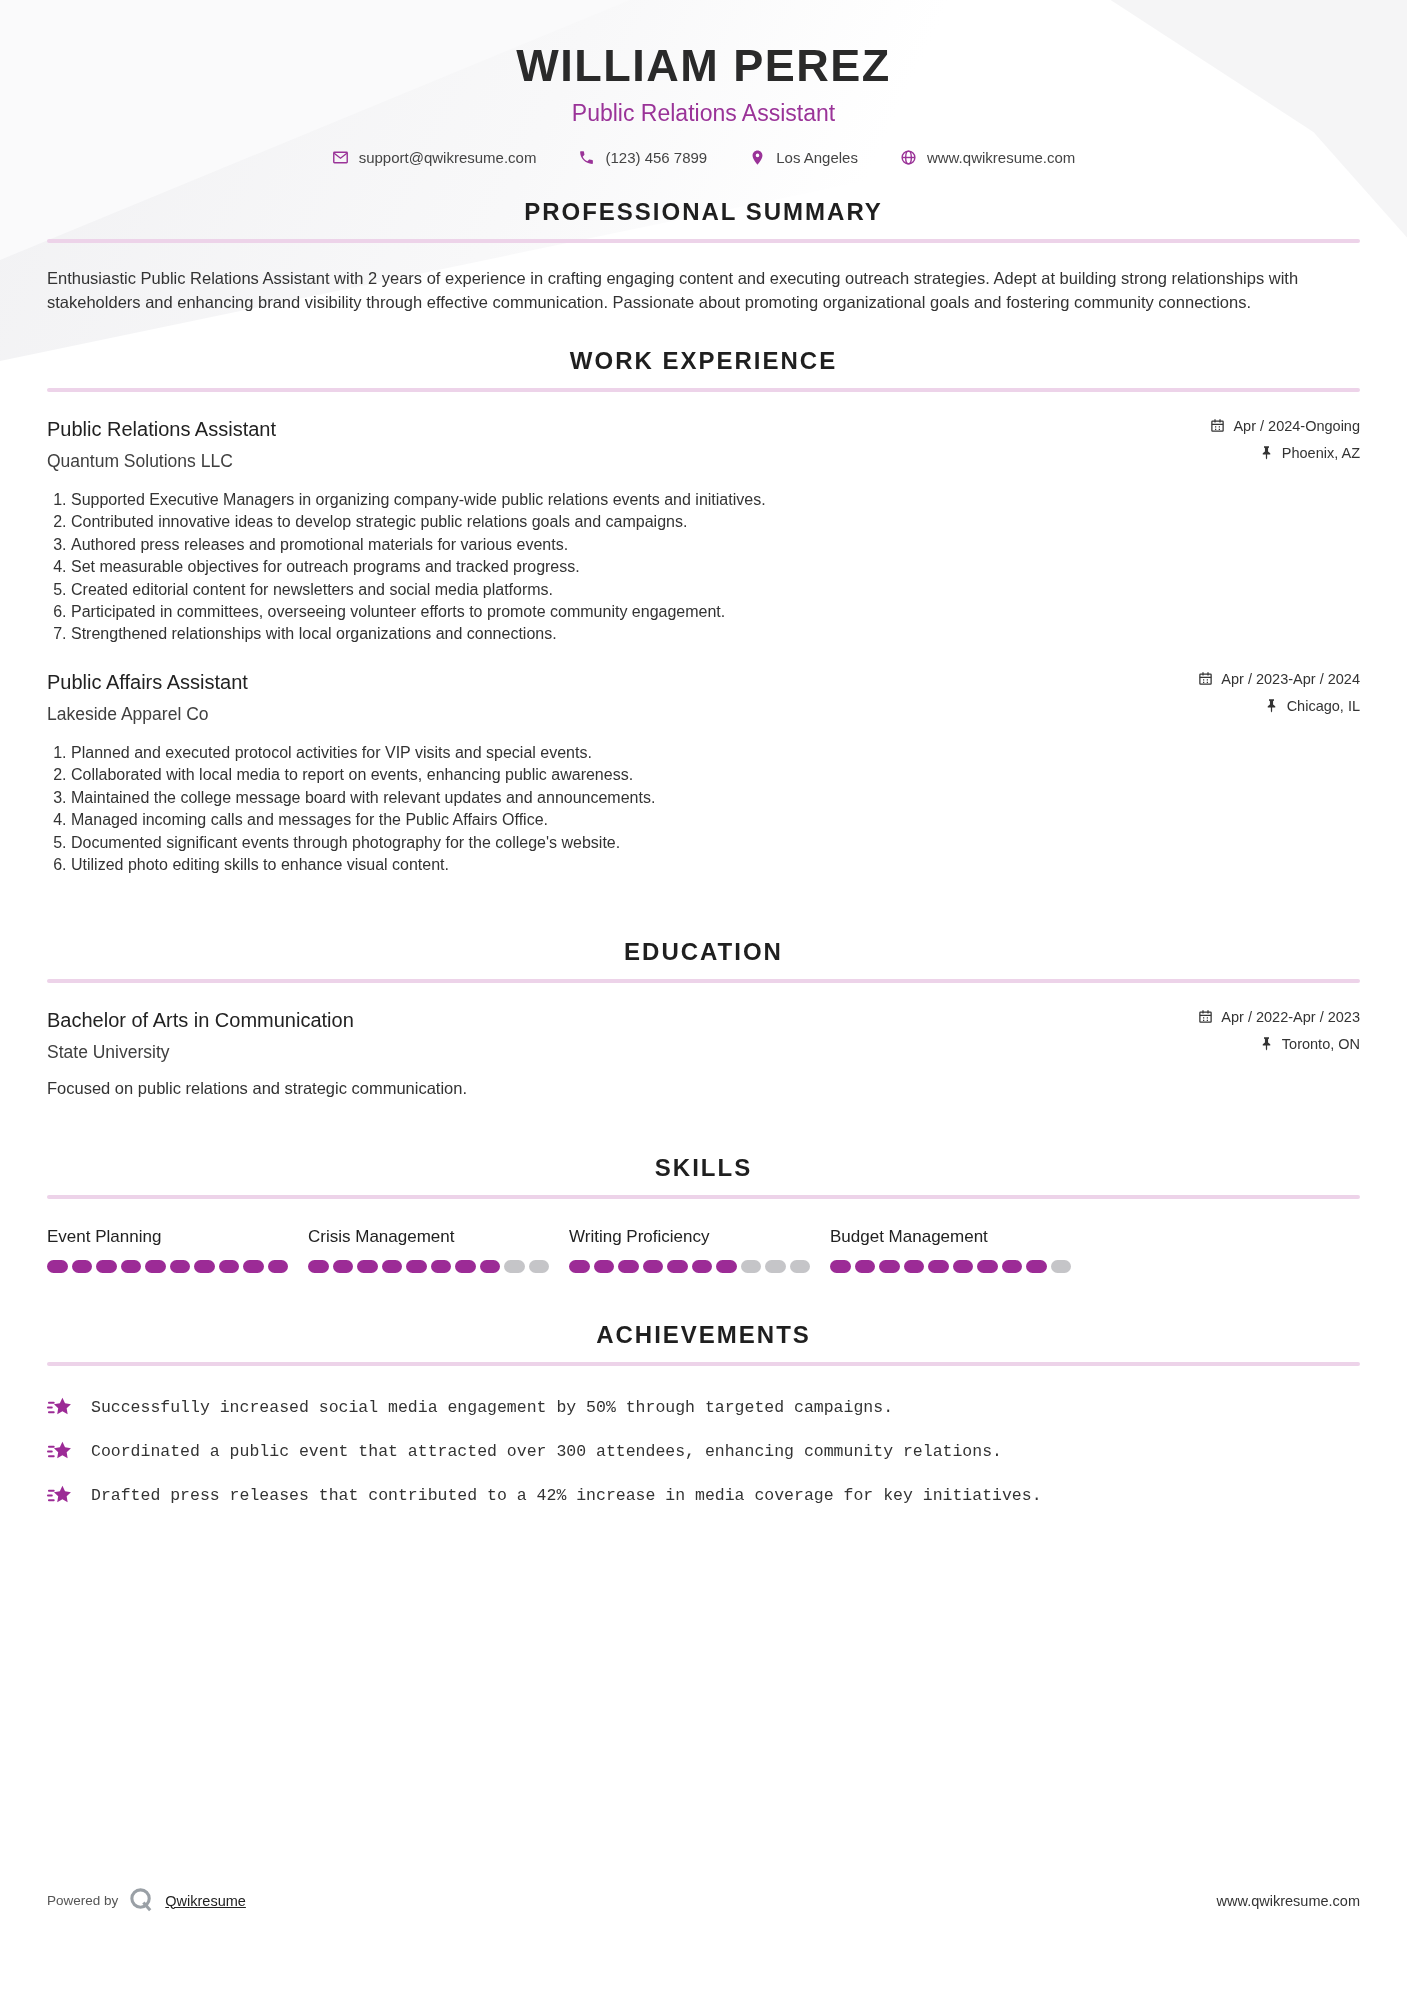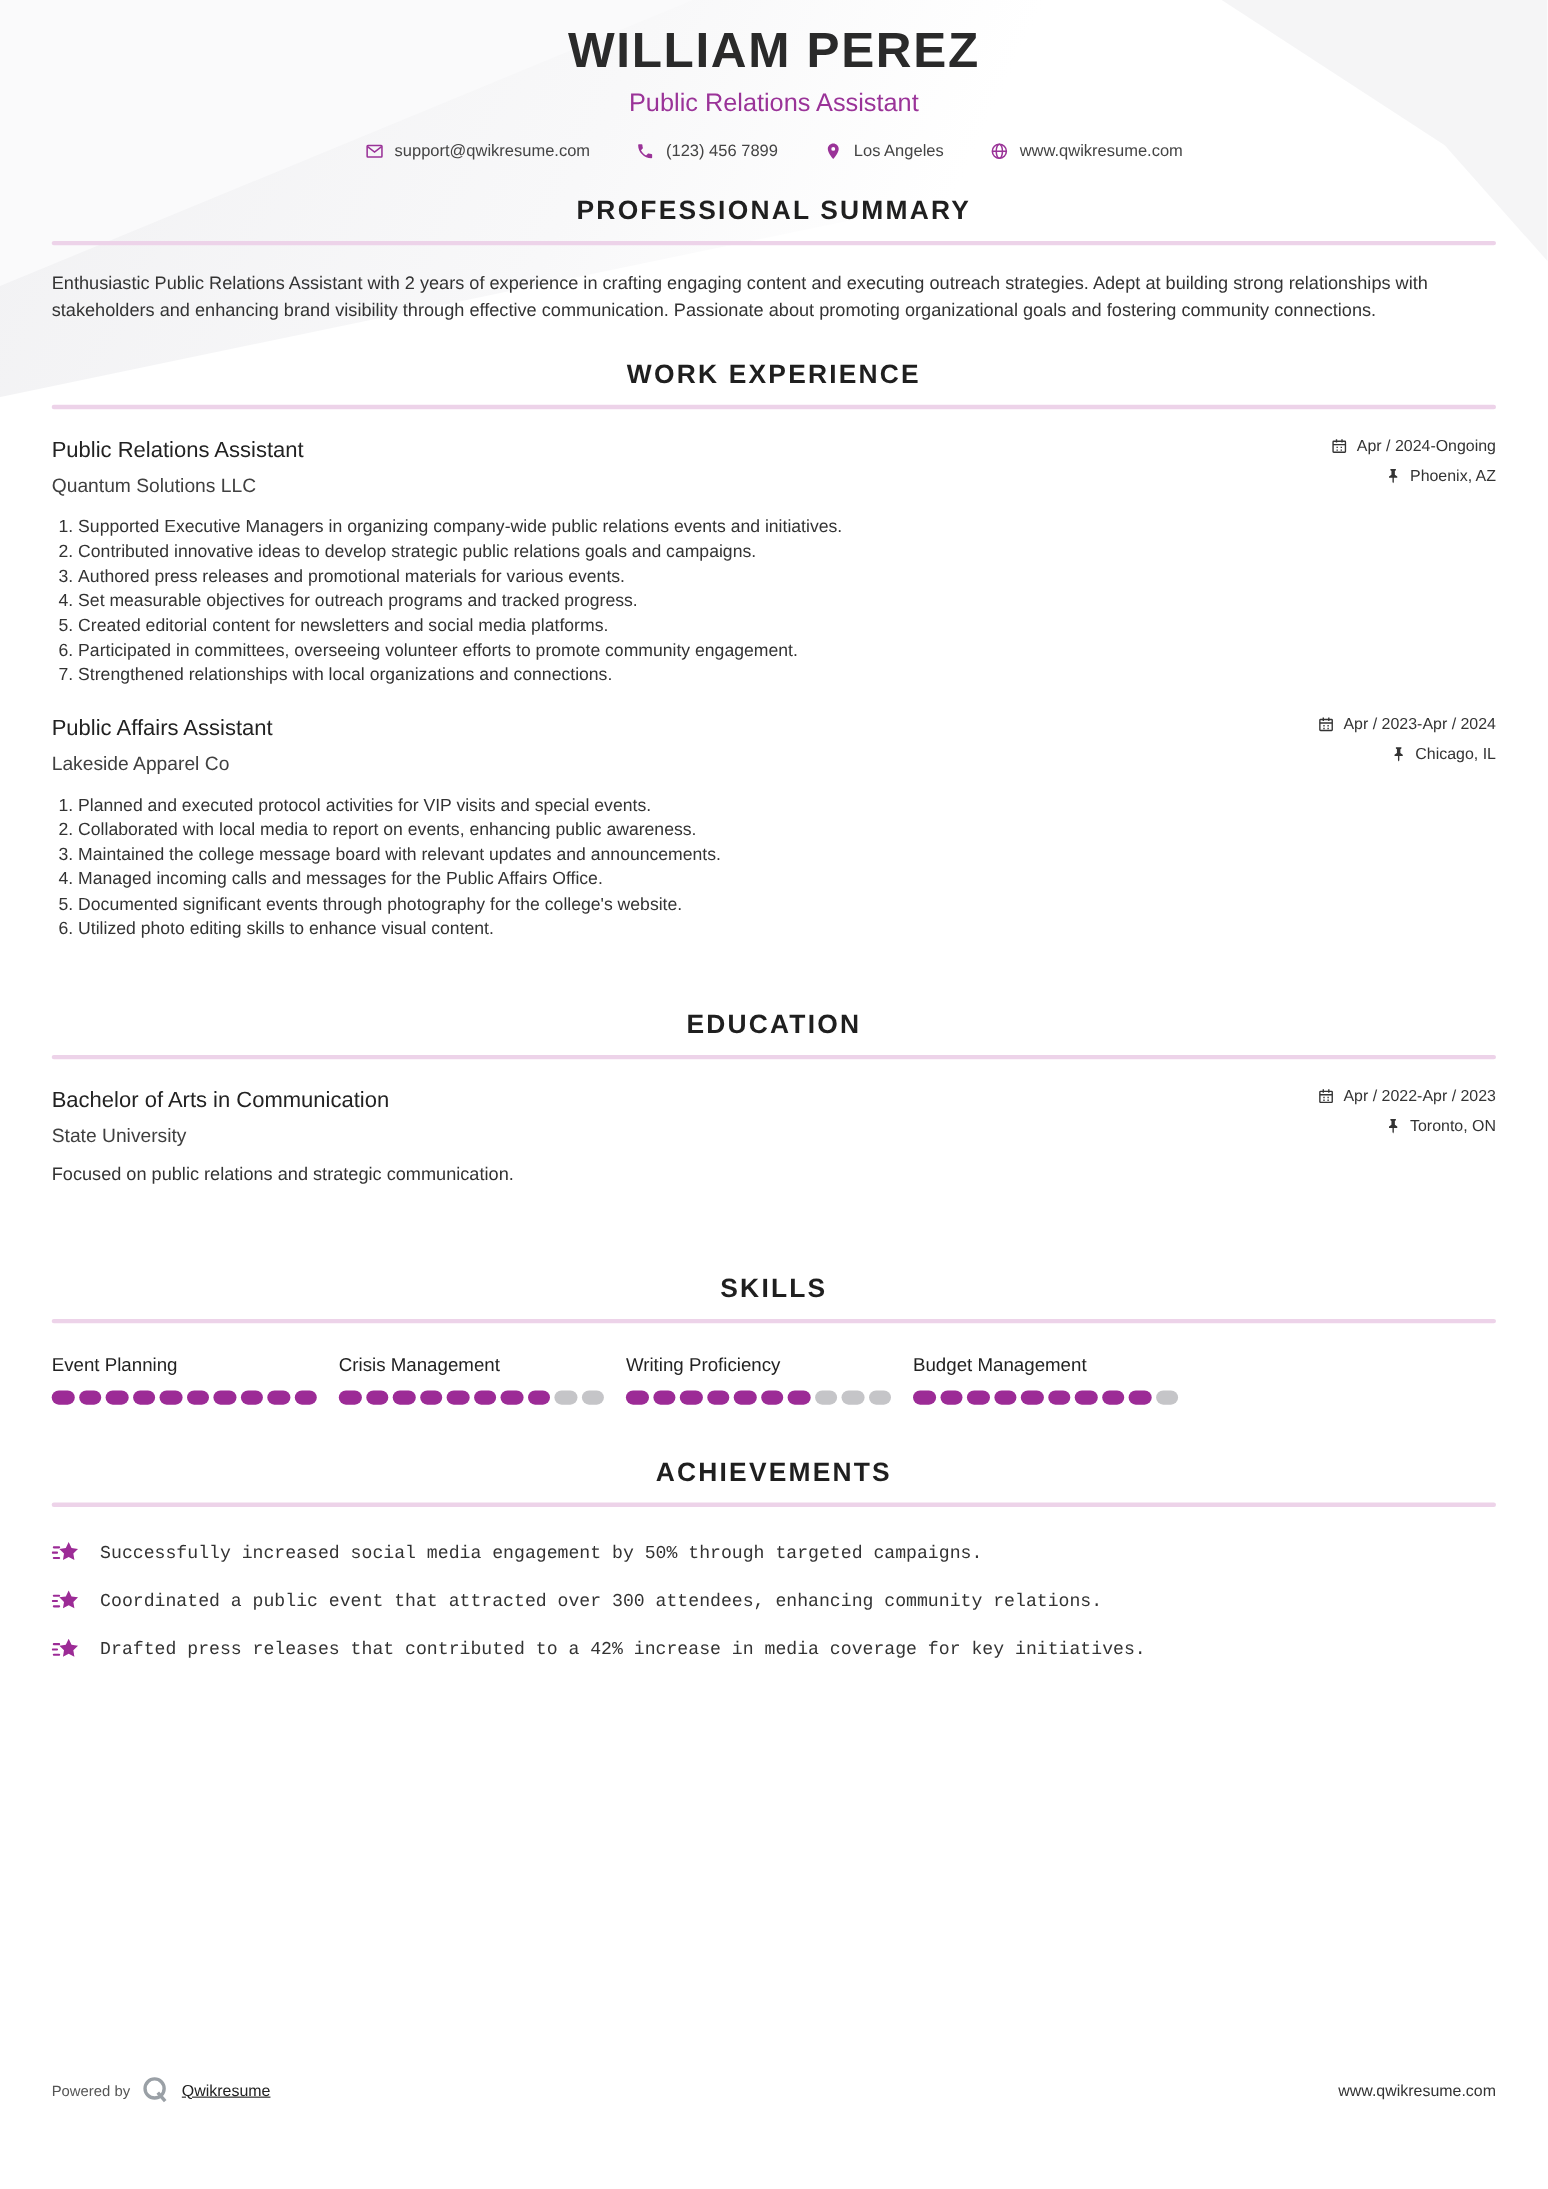--- a/index.html
+++ b/index.html
@@ -18,21 +18,21 @@
   .bg2 { top:0; right:0; width:780px; height:330px;
          background:#ededef; opacity:.55;
          clip-path:polygon(62% 0, 100% 0, 100% 72%, 88% 40%); }
   .bg3 { top:0; left:0; width:900px; height:260px;
          background:#fafafb;
          clip-path:polygon(0 0, 70% 0, 0 100%); }
 
   .content { position:relative; padding:0 47px; }
 
   
-  .name { text-align:center; padding-top:20px; font-size:45px; font-weight:bold;
+  .name { text-align:center; padding-top:40px; font-size:45px; font-weight:bold;
           letter-spacing:1.5px; color:#2a2a2a; }
   .job-title-main { text-align:center; color:#9a3398; font-size:23px; margin-top:8px; }
   .contact-row { display:flex; justify-content:center; align-items:center; gap:42px;
                  margin-top:22px; font-size:15px; color:#444; }
   .contact-item { display:flex; align-items:center; gap:10px; }
   .cicon { width:17px; height:17px; flex:0 0 auto; }
 
   
   .section { margin-top:32px; }
   .section-heading { text-align:center; font-size:24px; font-weight:bold;
@@ -219,21 +219,21 @@
               </svg>
               <span>Toronto, ON</span>
             </div>
           </div>
         </div>
         <p class="entry-desc">Focused on public relations and strategic communication.</p>
       </div>
 
   </div>
 
-  <div class="section" style="margin-top:80px;">
+  <div class="section" style="margin-top:56px;">
     <h2 class="section-heading">SKILLS</h2>
     <div class="rule"></div>
     <div class="skills-grid">
 
         <div>
           <div class="skill-name">Event Planning</div>
           <div class="skill-bar">
             <span class="seg filled"></span>
             <span class="seg filled"></span>
             <span class="seg filled"></span>

